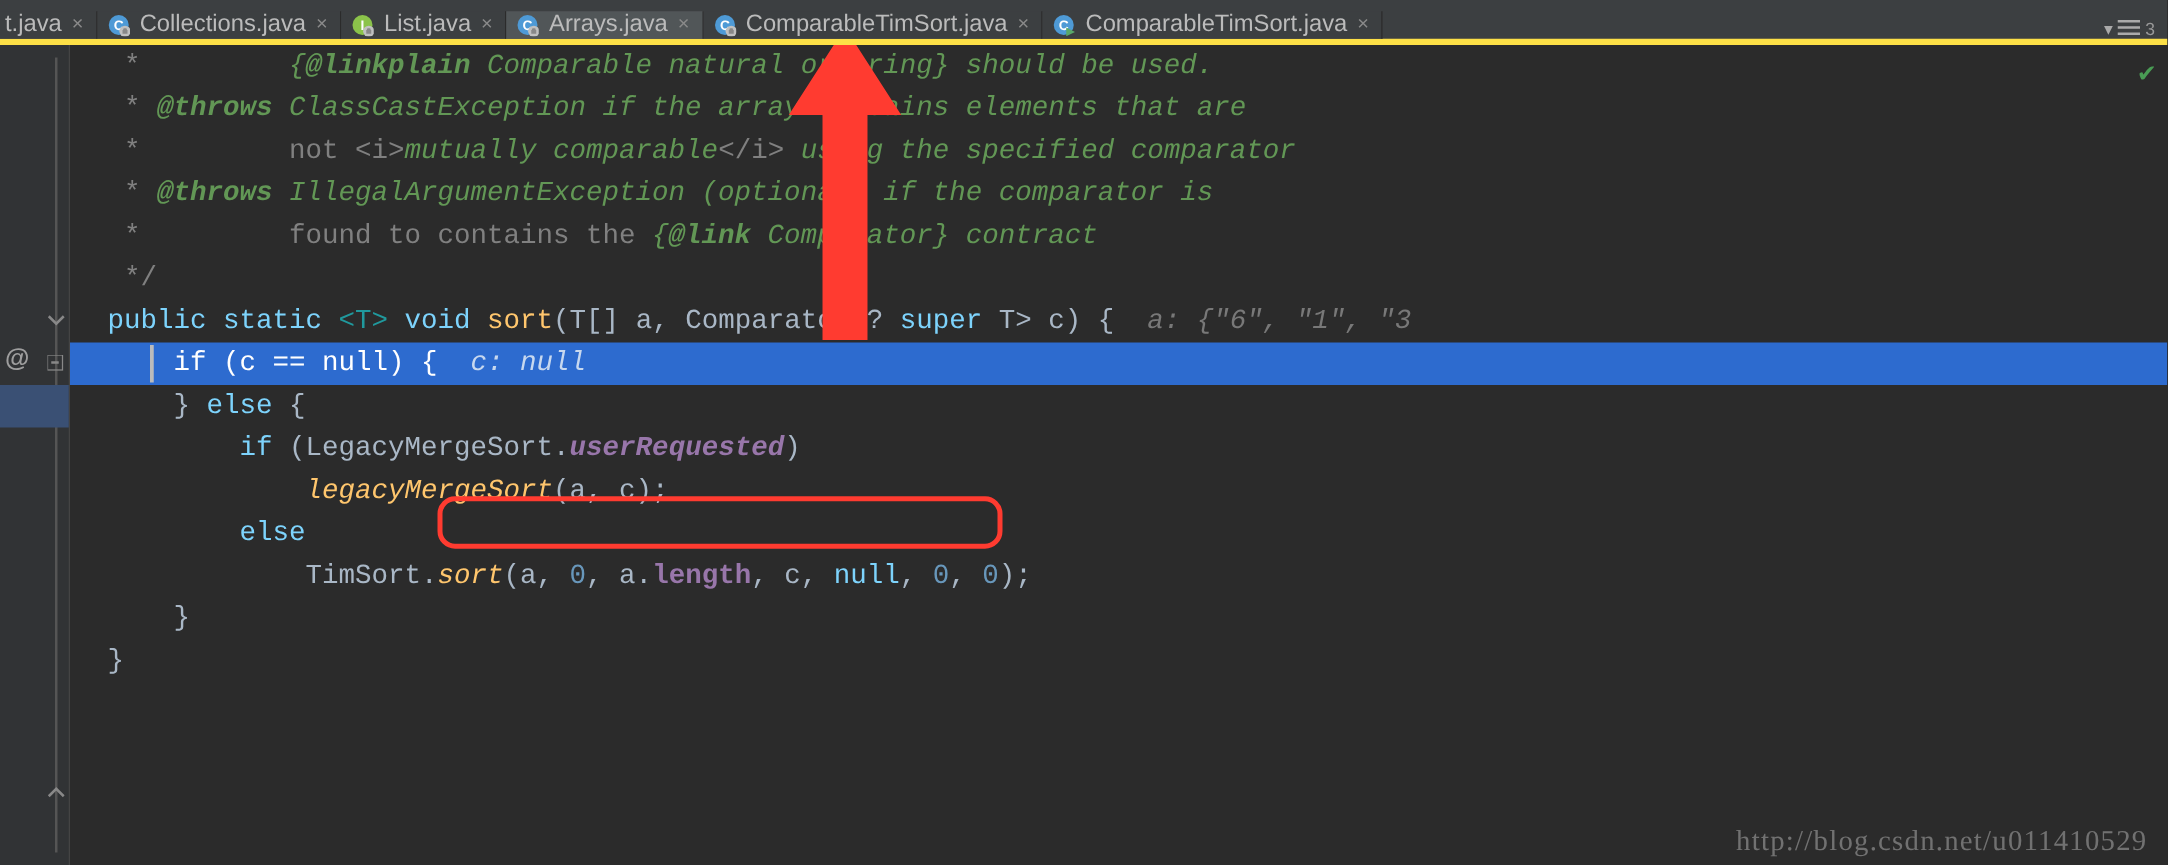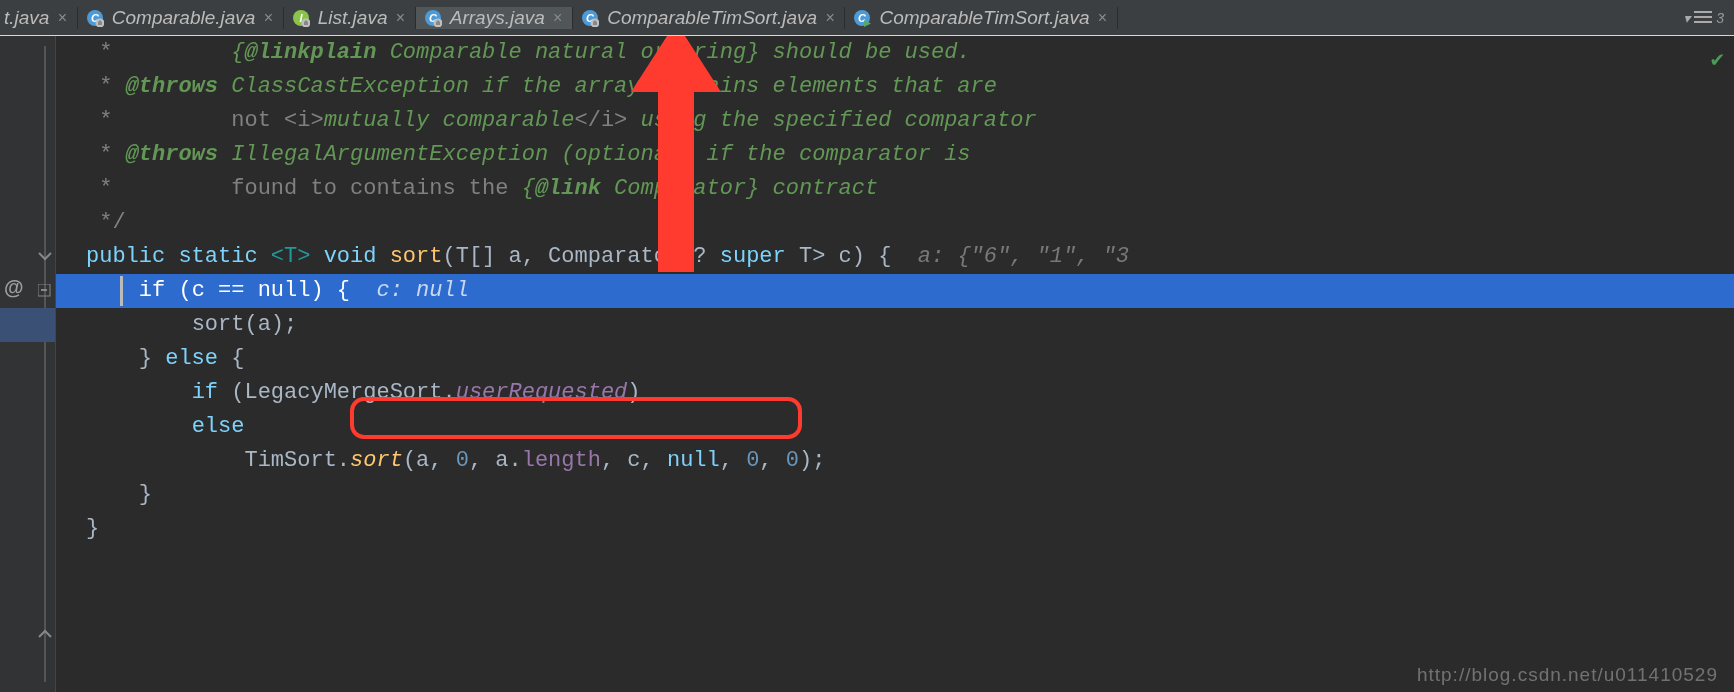--- a/index.html
+++ b/index.html
@@ -8,26 +8,25 @@
     font-family: Menlo, Monaco, "Courier New", monospace;
     font-size: 22px;
     color: #a9b7c6;
     width: 1734px;
     height: 692px;
     overflow: hidden;
     position: relative;
   }
   .tabbar {
     display: flex;
-    align-items: center;
+    align-items: flex-end;
     height: 36px;
     background: #3c3f41;
-    border-bottom: 1px solid #fde047;
+    border-bottom: 5px solid #fde047;
     padding-left: 0;
-    font-style: italic;
   }
   .tab {
     display: flex;
     align-items: center;
     padding: 0 10px 0 8px;
     border-right: 1px solid #2b2b2b;
     background: #3c3f41;
     font-family: sans-serif;
     font-size: 19px;
     color: #bbbbbb;
@@ -112,39 +111,39 @@
   .c-gray   { color: #808080; }
   .c-doc    { color: #629755; font-style: italic; }
   .c-docb   { color: #629755; font-style: italic; font-weight: bold; }
   .c-type   { color: #20999d; }
   .c-hint   { color: #787878; font-style: italic; }
   .kw       { color: #7dd3fc; }
   .fn       { color: #ffc66d; }
   .num      { color: #6897bb; }
   .ident    { color: #a9b7c6; }
   .paren    { color: #a9b7c6; }
-  .field-it { color: #9876aa; font-style: italic; }
+  .field-it { color: #9876aa; font-style: italic; font-weight: bold; }
   .fn-it    { color: #ffc66d; font-style: italic; }
   .tag      { color: #808080; }
   .callout-box {
     position: absolute;
     border: 4px solid #ff3b30;
     border-radius: 14px;
     pointer-events: none;
   }
   .big-arrow {
     position: absolute;
     pointer-events: none;
   }
   .watermark {
     position: absolute;
     right: 16px;
     bottom: 6px;
-    font-family: Liberation Sans, sans-serif;
-    font-size: 19px;
+    font-family: Liberation Serif, serif;
+    font-size: 23px;
     color: rgba(200,200,200,0.45);
     letter-spacing: 1px;
   }
   .check-icon {
     position:absolute;
     right:10px;
     top:46px;
     color:#499c54;
     font-size:22px;
   }
@@ -166,21 +165,21 @@
   <div class="tab">
     <span class="tab-icon">
       <svg width="18" height="18">
           <circle cx="9" cy="9" r="8" fill="#4e9ad6"></circle>
           <text x="9" y="13" font-size="11" font-family="sans-serif" font-weight="bold" fill="#fff" text-anchor="middle">C</text>
           <circle cx="14" cy="14" r="4.5" fill="#c0c0c0"></circle>
           <rect x="12.5" y="11.5" width="3" height="2.5" rx="1" fill="#888"></rect>
           <rect x="12" y="13" width="4" height="3" fill="#888"></rect>
         </svg>
     </span>
-    <span>Comparable.java</span>
+    <span>Collections.java</span>
     <span class="tab-close">×</span>
   </div>
   <div class="tab">
     <span class="tab-icon">
       <svg width="18" height="18">
           <circle cx="9" cy="9" r="8" fill="#8bc34a"></circle>
           <text x="9" y="13" font-size="11" font-family="sans-serif" font-weight="bold" fill="#fff" text-anchor="middle">I</text>
           <circle cx="14" cy="14" r="4.5" fill="#c0c0c0"></circle>
           <rect x="12.5" y="11.5" width="3" height="2.5" rx="1" fill="#888"></rect>
           <rect x="12" y="13" width="4" height="3" fill="#888"></rect>
@@ -269,23 +268,23 @@
     <div class="line"><span class="c-gray"> * </span><span class="c-docb">@throws</span><span class="c-doc"> IllegalArgumentException (optional) if the comparator is</span></div>
     <div class="line"><span class="c-gray"> *         found to contains the </span><span class="c-doc">{</span><span class="c-docb">@link</span><span class="c-doc"> Comparator} contract</span></div>
     <div class="line"><span class="c-gray"> */</span></div>
 
     <div class="line"><span class="kw">public</span><span> </span><span class="kw">static</span><span> </span><span class="c-type">&lt;T&gt;</span><span> </span><span class="kw">void</span><span> </span><span class="fn">sort</span><span class="paren">(</span><span class="ident">T[] </span><span class="ident">a</span><span class="paren">, </span><span class="ident">Comparator&lt;? </span><span class="kw">super</span><span class="ident"> T&gt; </span><span class="ident">c</span><span class="paren">) {</span><span>  </span><span class="c-hint">a: {"6", "1", "3</span></div>
 
     <div class="line highlighted"><span>    </span><span class="kw">if</span><span> (</span><span>c</span><span> == </span><span class="kw">null</span><span>) {</span><span>  </span><span class="c-hint" style="color:#c7d8ef;">c: null</span>
       <div class="caret" style="left:64px; top:2px;"></div>
     </div>
 
-    <div class="line"><span>        </span><span class="ident">sort</span><span class="paren">(a);</span></div>
     <div class="line"><span>    </span><span class="paren">} </span><span class="kw">else</span><span class="paren"> {</span></div>
     <div class="line"><span>        </span><span class="kw">if</span><span class="paren"> (</span><span class="ident">LegacyMergeSort</span><span class="paren">.</span><span class="field-it">userRequested</span><span class="paren">)</span></div>
+    <div class="line"><span>            </span><span class="fn-it">legacyMergeSort</span><span class="paren">(a, c);</span></div>
     <div class="line"><span>        </span><span class="kw">else</span></div>
     <div class="line"><span>            </span><span class="ident">TimSort</span><span class="paren">.</span><span class="fn-it">sort</span><span class="paren">(a, </span><span class="num">0</span><span class="paren">, a.</span><span class="field-it" style="font-style:normal;color:#9876aa;">length</span><span class="paren">, c, </span><span class="kw">null</span><span class="paren">, </span><span class="num">0</span><span class="paren">, </span><span class="num">0</span><span class="paren">);</span></div>
     <div class="line"><span>    </span><span class="paren">}</span></div>
     <div class="line"><span class="paren">}</span></div>
 
     <div class="callout-box" style="left:294px; top:361px; width:452px; height:42px;"></div>
     <svg class="big-arrow" style="left:570px; top:-14px;" width="100" height="260">
       <polygon points="50,0 95,70 68,70 68,250 32,250 32,70 5,70" fill="#ff3b30"></polygon>
     </svg>
   </div>

